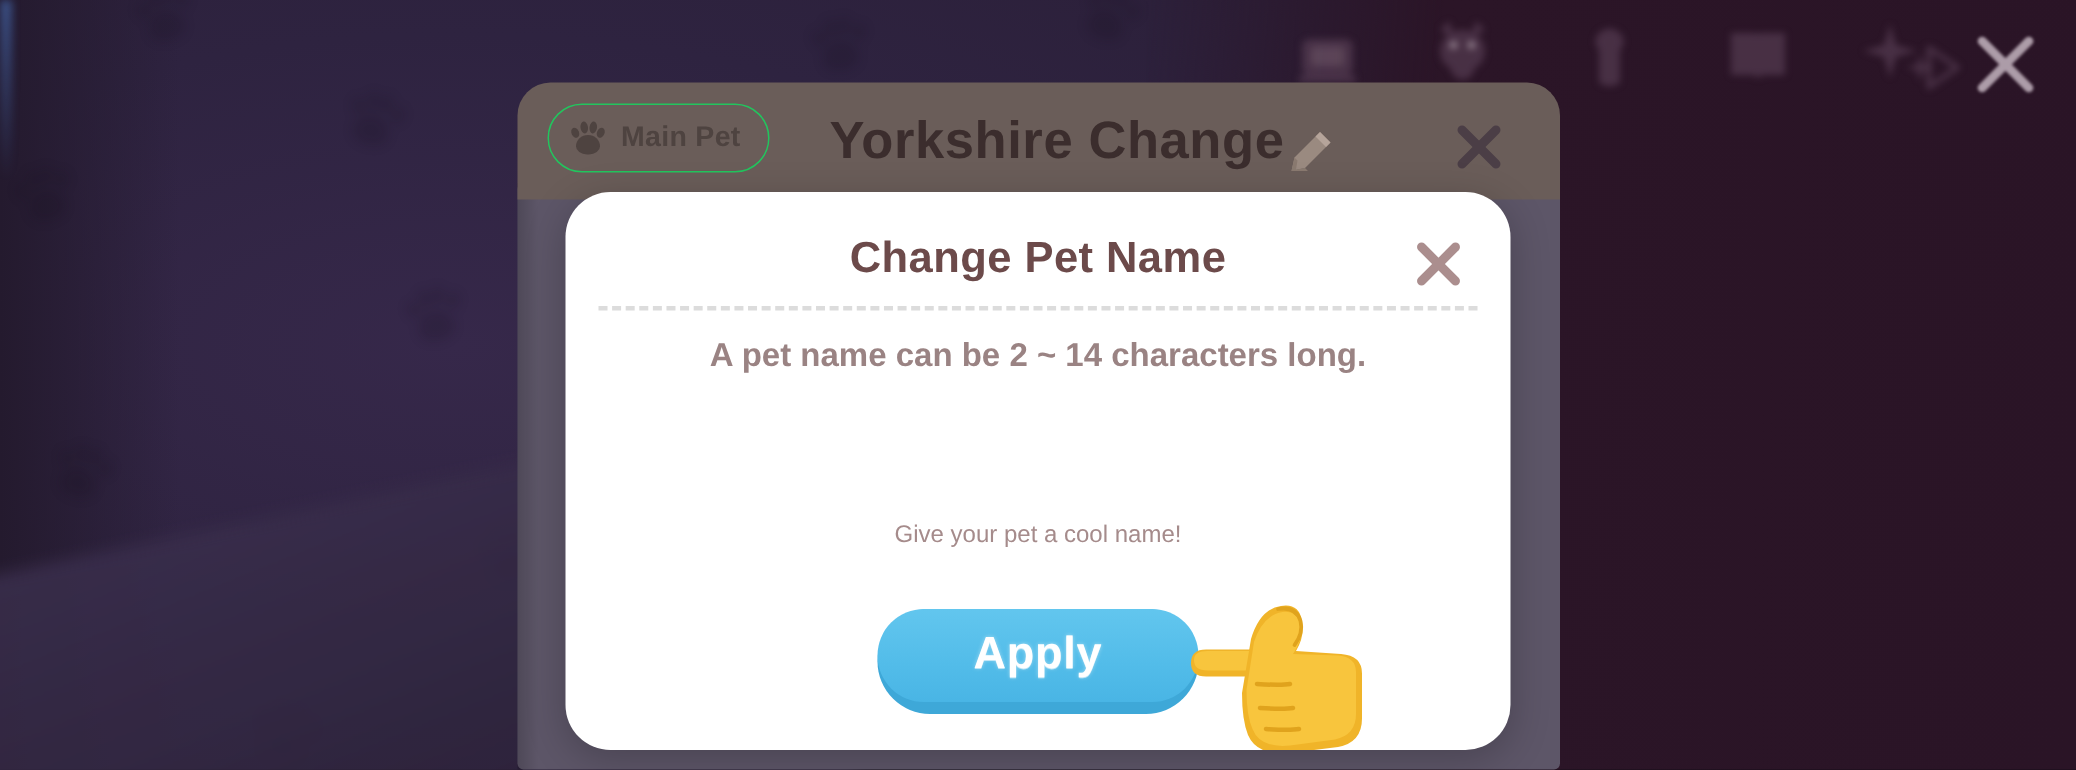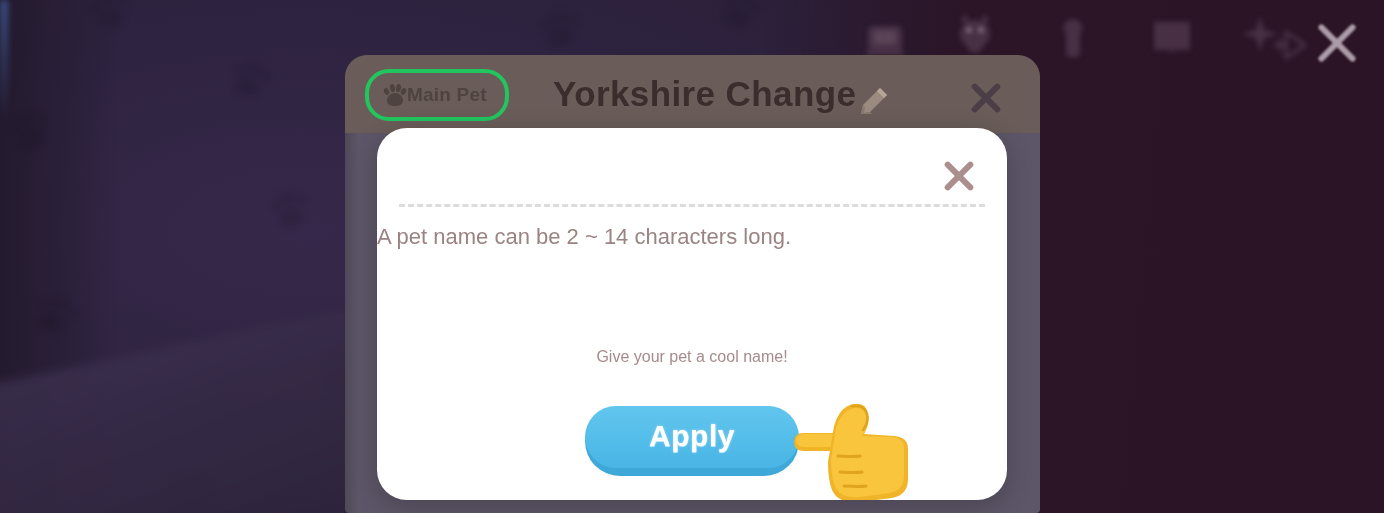--- a/index.html
+++ b/index.html
@@ -148,22 +148,22 @@
     display: flex;
     align-items: center;
   }
   .main-pet-badge {
     position: absolute;
     left: 20px; top: 14px;
     height: 44px;
     padding: 0 18px 0 14px;
     display: flex;
     align-items: center;
-    gap: 0;
-    border: 4px solid #22c55e;
+    gap: 10px;
+    border: 1px solid #22c55e;
     border-radius: 24px;
     color: #4e4340;
     font-size: 19px;
     font-weight: 600;
     letter-spacing: .2px;
   }
   .paw-badge-icon {
     position: relative;
     width: 24px; height: 22px;
   }
@@ -256,24 +256,24 @@
   .divider {
     position: absolute;
     left: 22px; right: 22px; top: 76px;
     height: 0;
     border-top: 3px dashed #dcdcdc;
   }
 
   .hint-top {
     position: absolute;
     left: 0; right: 0; top: 96px;
-    text-align: left;
+    text-align: center;
     color: #9a8383;
     font-size: 22px;
-    font-weight: 400;
+    font-weight: 700;
   }
 
   .name-input {
     position: absolute;
     left: 112px; top: 142px;
     width: 406px; height: 44px;
     background: #ab9a8c;
     border: none;
     border-radius: 24px;
     color: #ffffff;
@@ -554,20 +554,21 @@
       <svg width="34" height="34" viewBox="0 0 34 34">
         <path d="M24 3 l7 7 -17 17 -9 2 2-9 z" fill="#9a8a80"></path>
         <path d="M24 3 l7 7 -3 3 -7-7 z" fill="#b5a49a"></path>
         <path d="M5 29 l2-9 2 2 -1 6 6-1 2 2 z" fill="#8a7a70"></path>
       </svg>
     </div>
     <div class="header-close"></div>
   </div>
 
   <div class="modal">
+    <div class="modal-title">Change Pet Name</div>
     <div class="modal-close"></div>
     <div class="divider"></div>
 
     <div class="hint-top">A pet name can be 2 ~ 14 characters long.</div>
 
 
     <div class="hint-bottom">Give your pet a cool name!</div>
 
     <div class="apply-wrap">
       <button class="apply-button"></button>

